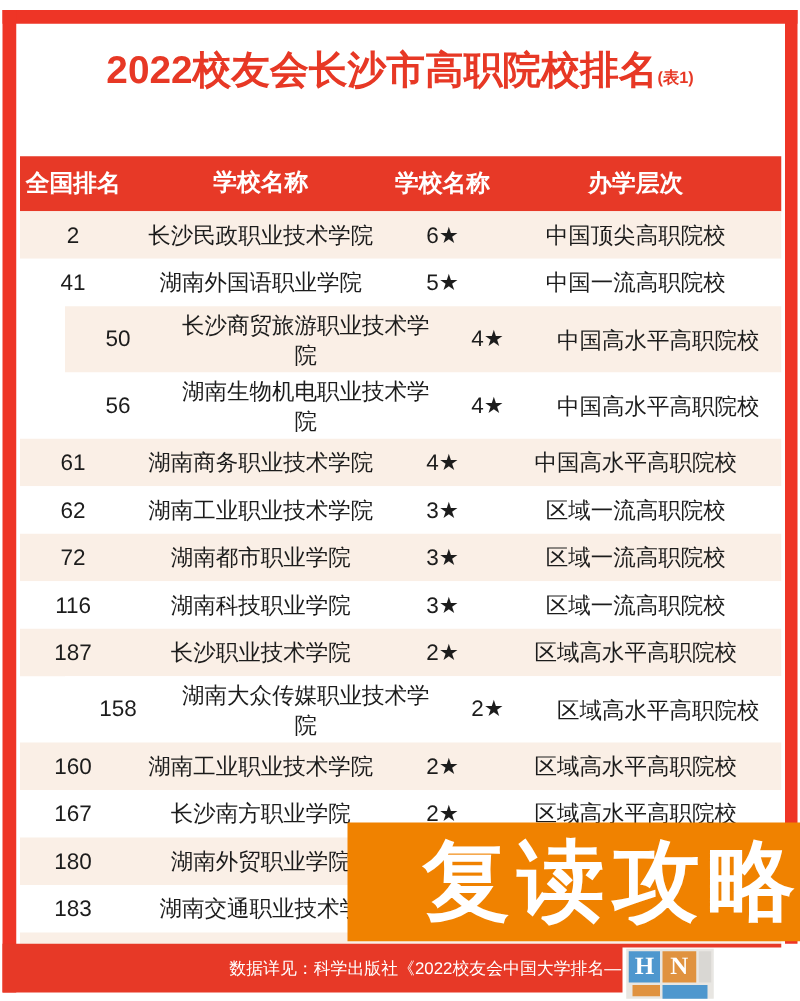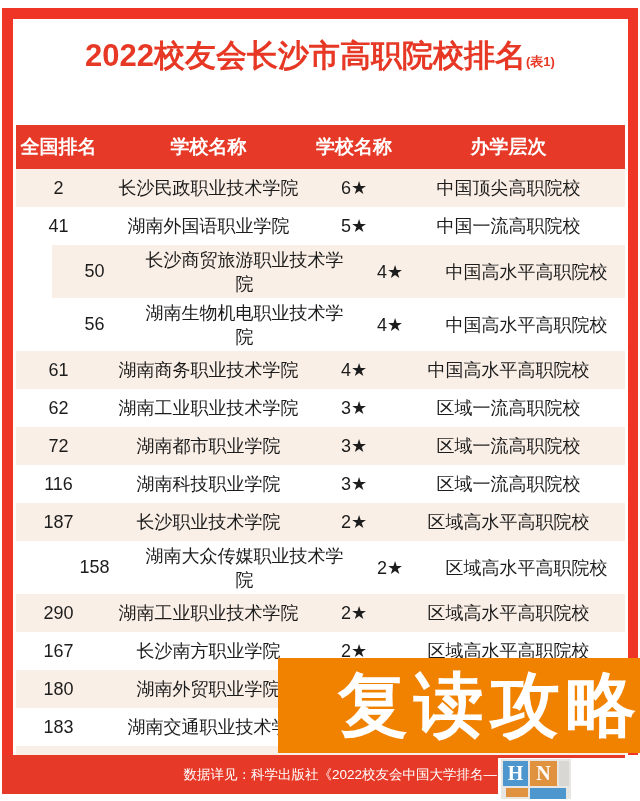--- a/index.html
+++ b/index.html
@@ -119,21 +119,21 @@
       <div class="c-star">2★</div>
       <div class="c-level">区域高水平高职院校</div>
     </div>
     <div class="row double">
       <div class="c-rank">158</div>
       <div class="c-school">湖南大众传媒职业技术学院</div>
       <div class="c-star">2★</div>
       <div class="c-level">区域高水平高职院校</div>
     </div>
     <div class="row">
-      <div class="c-rank">290</div>
+      <div class="c-rank">160</div>
       <div class="c-school">湖南工业职业技术学院</div>
       <div class="c-star">2★</div>
       <div class="c-level">区域高水平高职院校</div>
     </div>
     <div class="row">
       <div class="c-rank">167</div>
       <div class="c-school">长沙南方职业学院</div>
       <div class="c-star">2★</div>
       <div class="c-level">区域高水平高职院校</div>
     </div>

